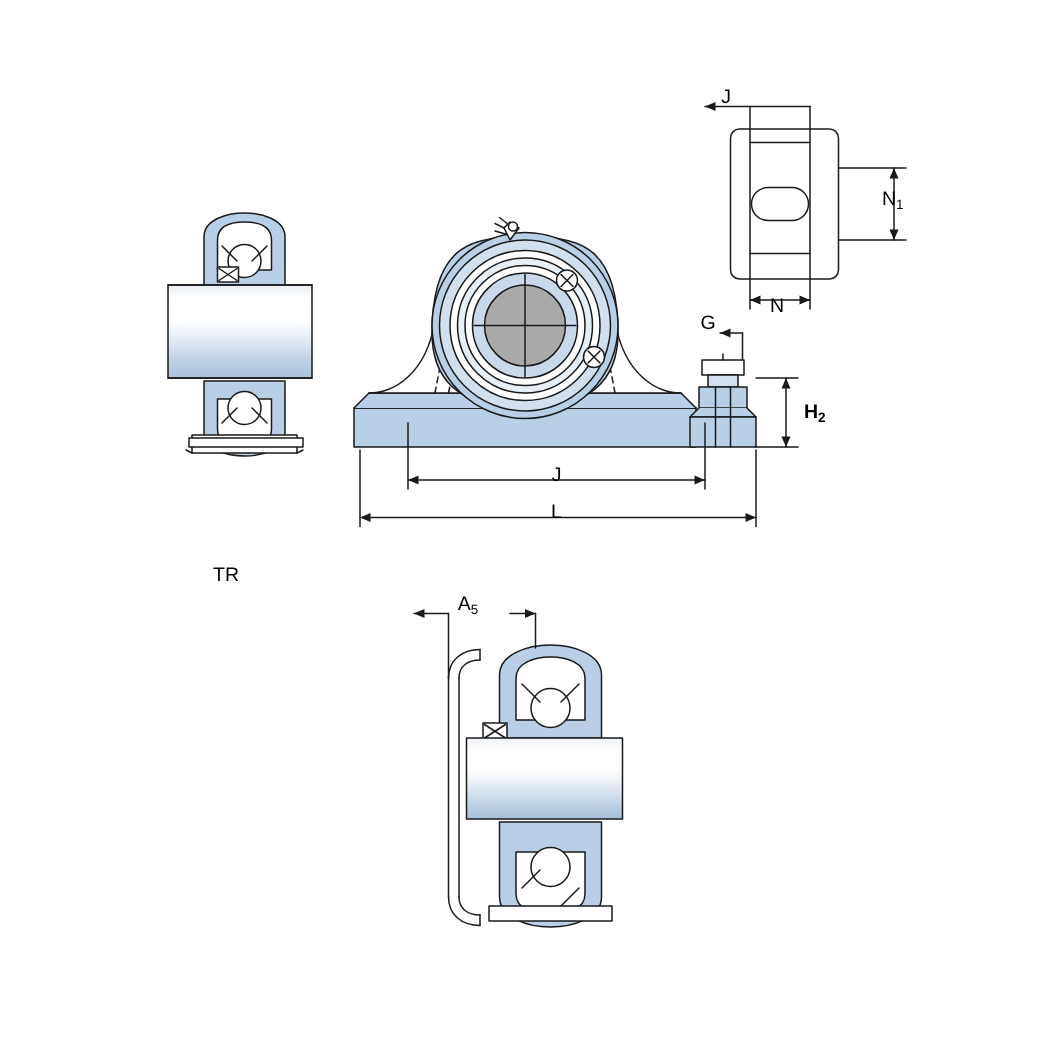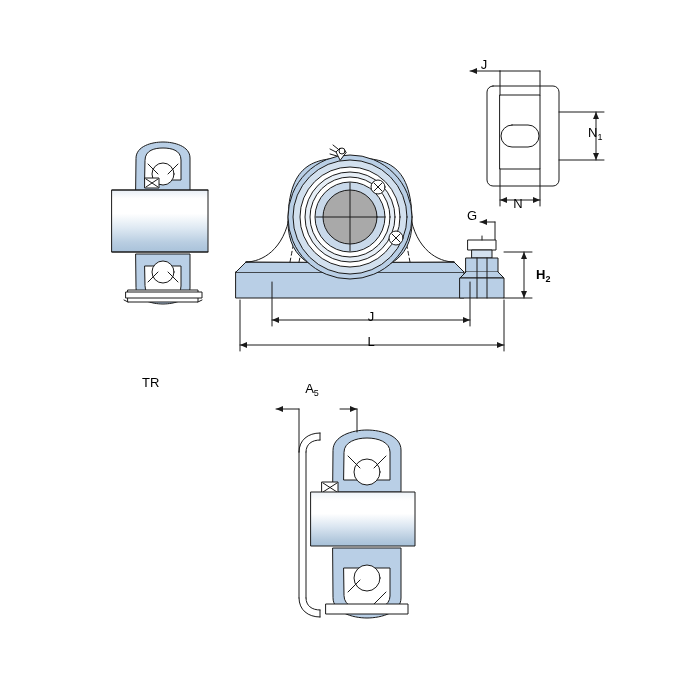--- a/index.html
+++ b/index.html
@@ -248,17 +248,17 @@
 </div>
 
 <div class="lbl" style="left:371px;top:341px;transform:translate(-50%,-50%);">
   <span>L</span>
 </div>
 
 <div class="lbl" style="left:118px;top:375px;margin-left:24px;">
   <span>TR</span>
 </div>
 
-<div class="lbl" style="left:312px;top:388px;transform:translate(-50%,-50%);">
+<div class="lbl" style="left:312px;top:402px;transform:translate(-50%,-50%);">
   <span>A</span><sub>5</sub>
 </div>
 
 </div>
 
 </body></html>

